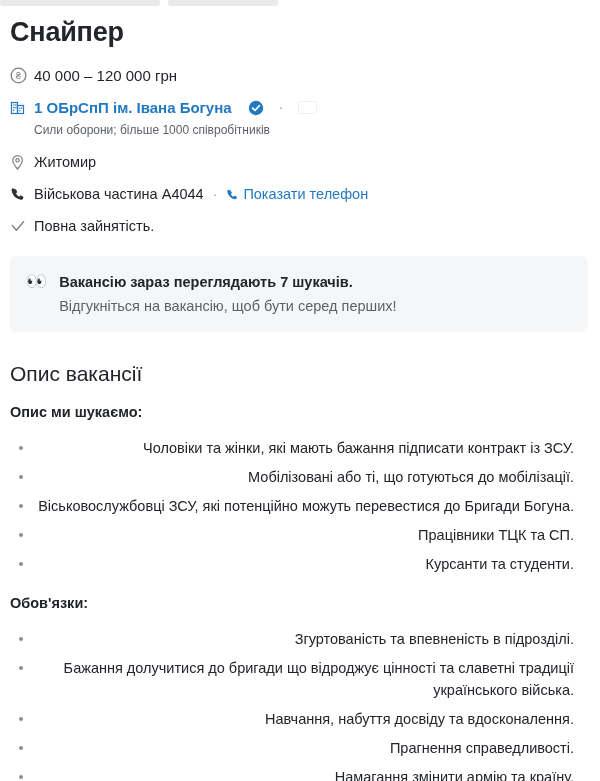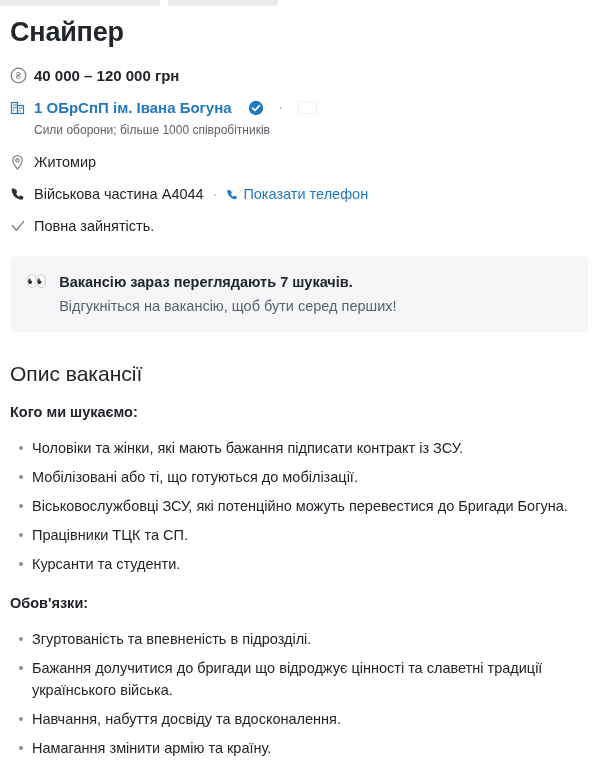--- a/index.html
+++ b/index.html
@@ -52,21 +52,21 @@
     width: 24px;
     min-width: 24px;
     display: flex;
     align-items: flex-start;
     justify-content: flex-start;
     padding-top: 1px;
     color: #7b8084;
   }
   .meta-body { flex: 1; }
   .salary {
-    font-weight: bold;
+    font-weight: normal;
     font-size: 15px;
     color: #22252a;
   }
   .company-line {
     display: flex;
     align-items: center;
     flex-wrap: wrap;
     gap: 10px;
   }
   a.company-link {
@@ -153,20 +153,21 @@
   .sub-head {
     font-size: 14.5px;
     font-weight: bold;
     color: #22252a;
     margin: 0 0 10px 0;
   }
   ul.bullets {
     margin: 17px 0 20px 0;
     padding-left: 22px;
     list-style: none;
+    text-align: right;
   }
   ul.bullets li {
     position: relative;
     font-size: 14.5px;
     line-height: 22px;
     color: #22252a;
     margin-bottom: 7px;
     padding-right: 14px;
   }
   ul.bullets li::before {
@@ -284,36 +285,37 @@
       <div class="notice-icon">👀</div>
       <div>
         <div class="notice-title">Вакансію зараз переглядають 7 шукачів.</div>
         <div class="notice-sub">Відгукніться на вакансію, щоб бути серед перших!</div>
       </div>
     </div>
 
     <h2 class="section-title">Опис вакансії</h2>
 
     <div>
-      <div class="sub-head">Кого ми шукаємо:</div>
+      <div class="sub-head">Опис ми шукаємо:</div>
       <ul class="bullets">
         <li>Чоловіки та жінки, які мають бажання підписати контракт із ЗСУ.</li>
         <li>Мобілізовані або ті, що готуються до мобілізації.</li>
         <li>Віськовослужбовці ЗСУ, які потенційно можуть перевестися до Бригади Богуна.</li>
         <li>Працівники ТЦК та СП.</li>
         <li>Курсанти та студенти.</li>
       </ul>
     </div>
 
     <div>
       <div class="sub-head">Обов'язки:</div>
       <ul class="bullets">
         <li>Згуртованість та впевненість в підрозділі.</li>
         <li>Бажання долучитися до бригади що відроджує цінності та славетні традиції українського війська.</li>
         <li>Навчання, набуття досвіду та вдосконалення.</li>
+        <li>Прагнення справедливості.</li>
         <li>Намагання змінити армію та країну.</li>
       </ul>
     </div>
 
   </div>
 
   <div class="scrollbar"></div>
 </div>
 
 </body></html>

